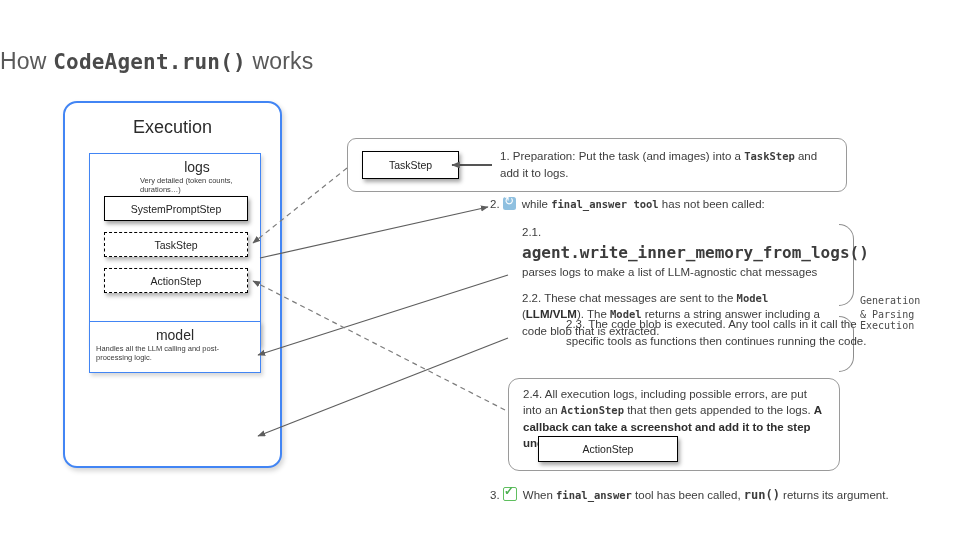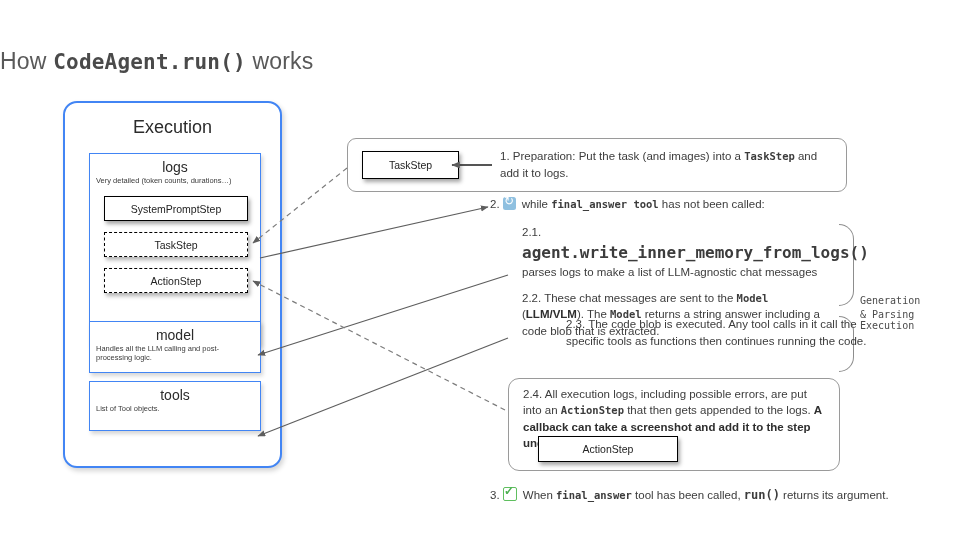--- a/index.html
+++ b/index.html
@@ -73,21 +73,21 @@
   }
   .box-sub {
     text-align: left;
     font-size: 7.5px;
     color: #3a3a3a;
     line-height: 1.25;
     margin-top: 1px;
     padding: 0 6px;
   }
 
-  #logs-box   { left: 24px; top: 50px;  width: 172px; height: 192px; }
+  #logs-box   { left: 24px; top: 50px;  width: 172px; height: 192px; padding-left: 44px; }
   #model-box  { left: 24px; top: 218px; width: 172px; height: 52px; }
   #tools-box  { left: 24px; top: 278px; width: 172px; height: 50px; }
 
   .step-chip {
     position: absolute;
     background: #fff;
     box-sizing: border-box;
     font-size: 10.5px;
     color: #232323;
     display: flex;
@@ -266,24 +266,20 @@
     <div id="chip-action" class="step-chip chip-dashed">
       <span>ActionStep</span>
     </div>
   </div>
 
   <div id="model-box" class="blue-box">
     <div class="box-title">model</div>
     <div class="box-sub">Handles all the LLM calling and post-processing logic.</div>
   </div>
 
-  <div id="tools-box" class="blue-box">
-    <div class="box-title">tools</div>
-    <div class="box-sub">List of Tool objects.</div>
-  </div>
 </div>
 
 <div id="step1-box">
   <div id="chip-taskstep-right" class="step-chip chip-solid">
     <span>TaskStep</span>
   </div>
   <div id="step1-text">
     <span>1.</span><span> Preparation: Put the task (and images) into a </span><span class="mono" style="font-size:10.5px;font-weight:bold">TaskStep</span><span> and add it to logs.</span>
   </div>
 </div>

